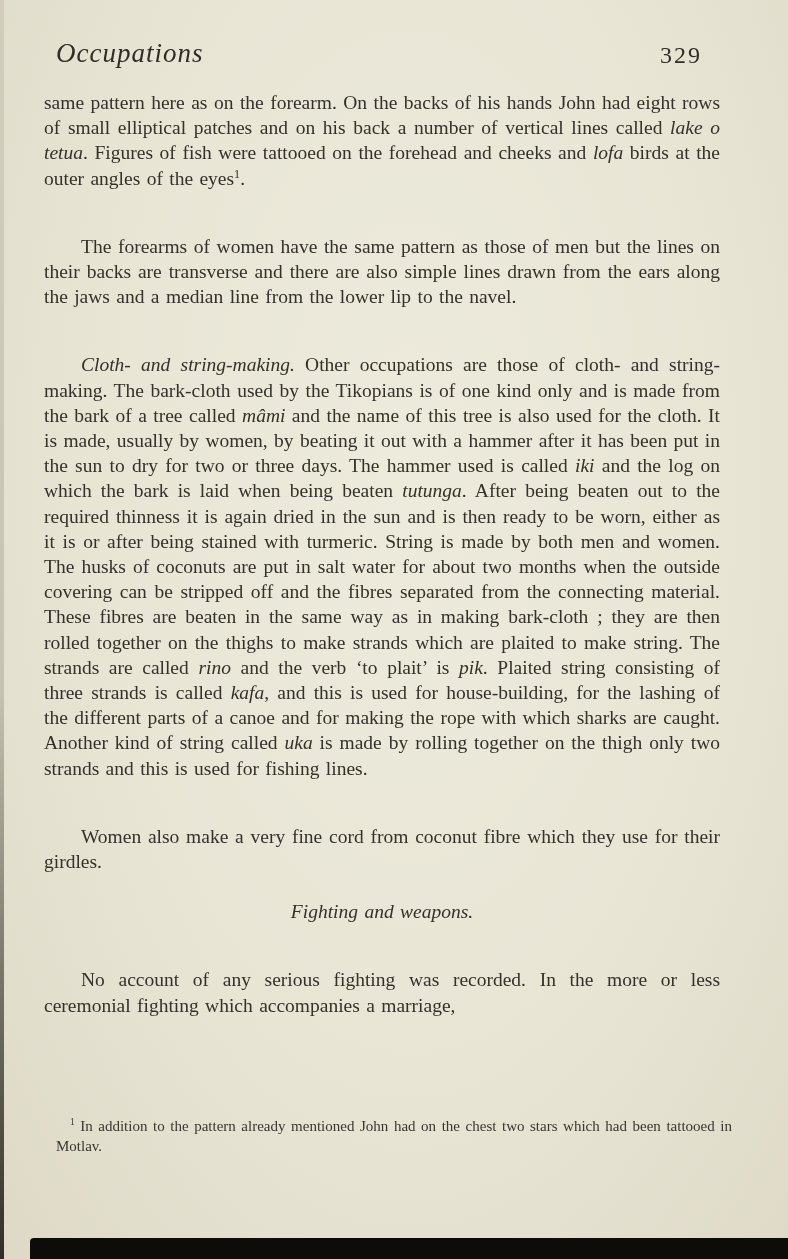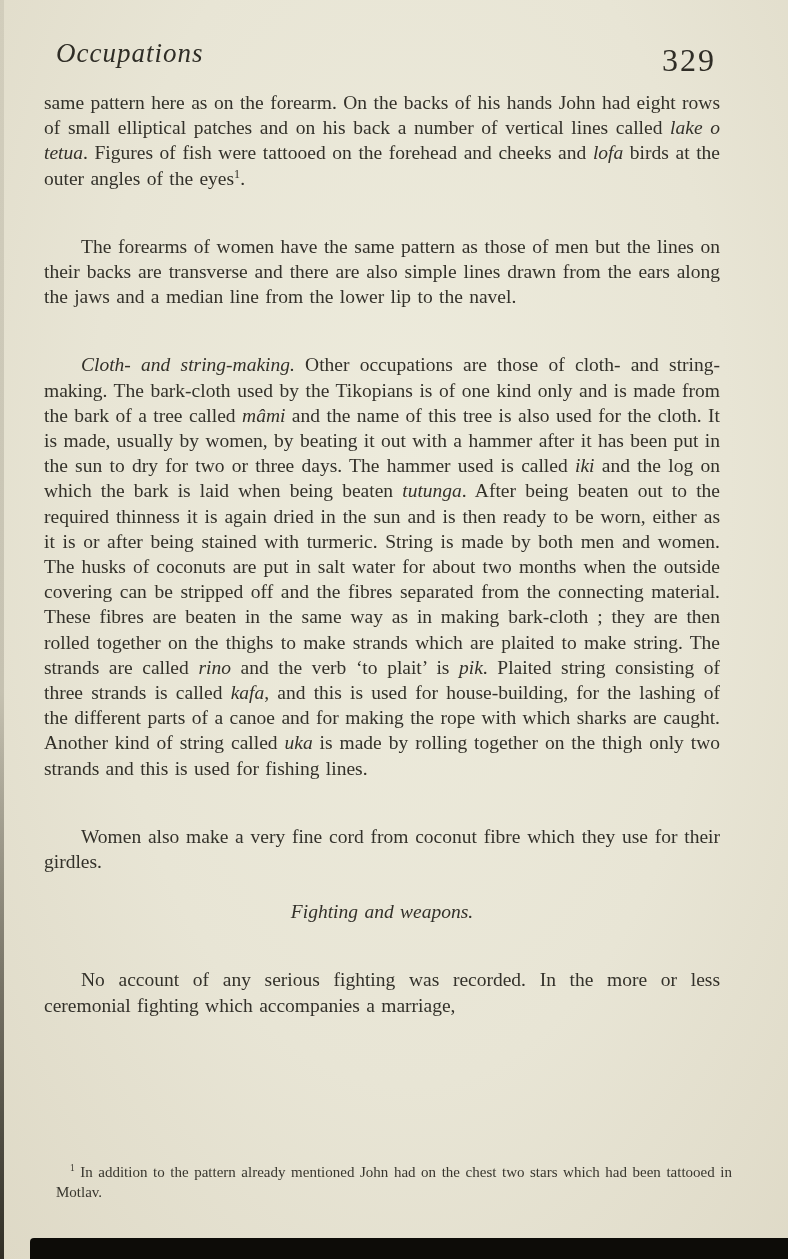--- a/index.html
+++ b/index.html
@@ -28,42 +28,42 @@
   }
   .header {
     position: absolute; top: 38px; left: 56px; width: 676px; height: 40px;
   }
   .running-title {
     display: block; 
     font-style: italic; font-size: 27px; letter-spacing: 1px;
     color: #2f2d26;
   }
   .page-number {
-    position: absolute; right: 16px; top: 4px;
-    font-size: 32px; letter-spacing: 2px; color: #2f2d26;
+    position: absolute; right: 30px; top: 4px;
+    font-size: 24px; letter-spacing: 2px; color: #2f2d26;
   }
   .body-text {
     position: absolute; top: 90px; left: 44px; width: 676px;
     font-size: 19.5px; line-height: 25.2px;
     text-align: justify;
     word-spacing: 1.5px;
   }
   .para { margin: 0; }
   .para.indent { text-indent: 37px; margin-top: 43px; }
   .it { font-style: italic; }
   sup { font-size: 0.62em; line-height: 0; vertical-align: super; }
   .section-heading {
     margin: 25px 0 19px 0;
     text-align: center;
     font-style: italic;
     font-size: 19.5px;
     text-indent: 0;
   }
   .footnote {
-    position: absolute; top: 1163px; left: 56px; width: 676px;
+    position: absolute; top: 1117px; left: 56px; width: 676px;
     font-size: 15px; line-height: 19.5px;
     text-align: justify;
     text-indent: 14px;
     color: #38362e;
   }
 </style>
 </head>
 <body>
 
 <div class="page">

